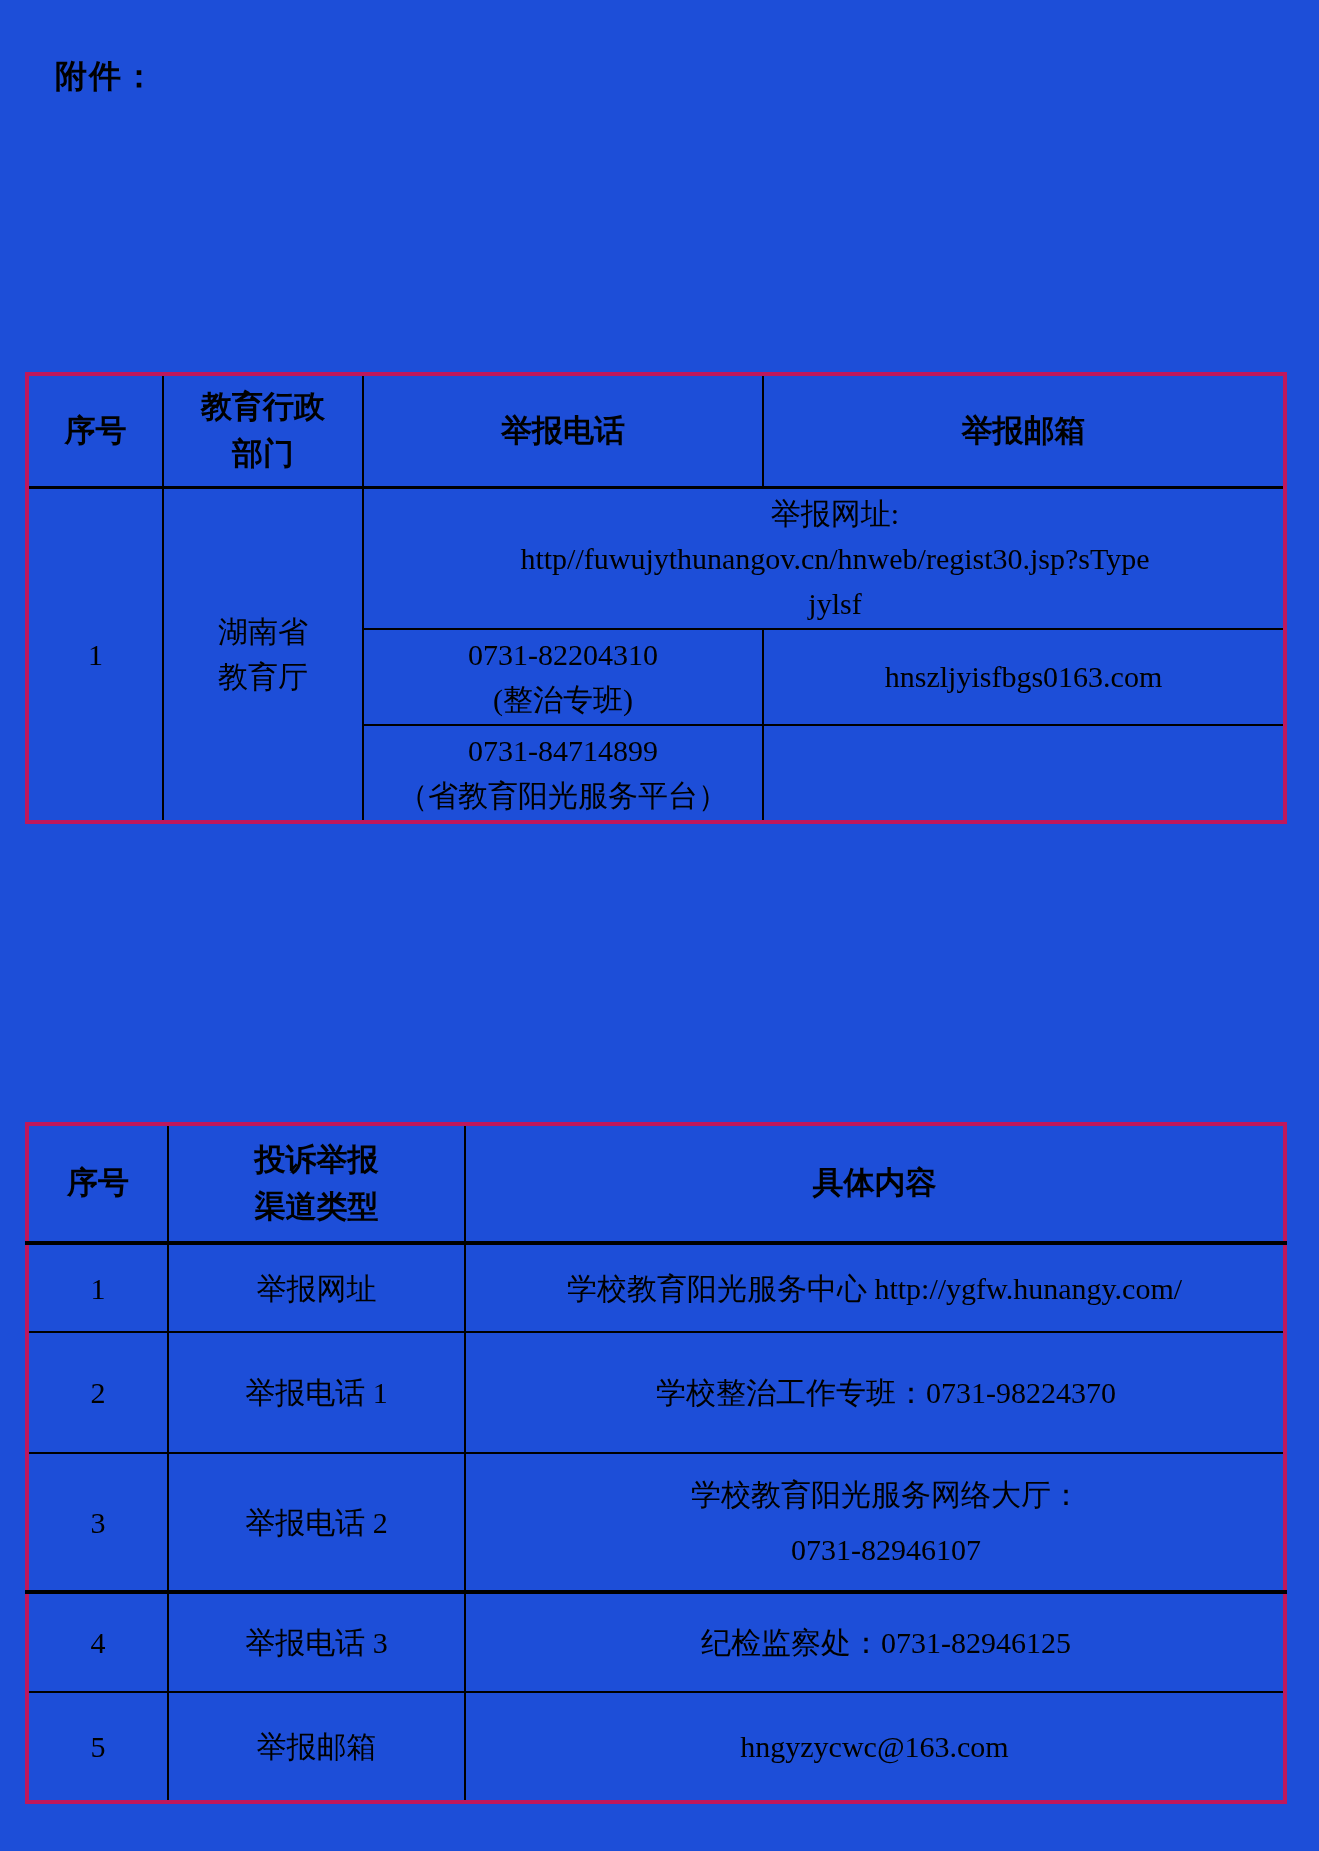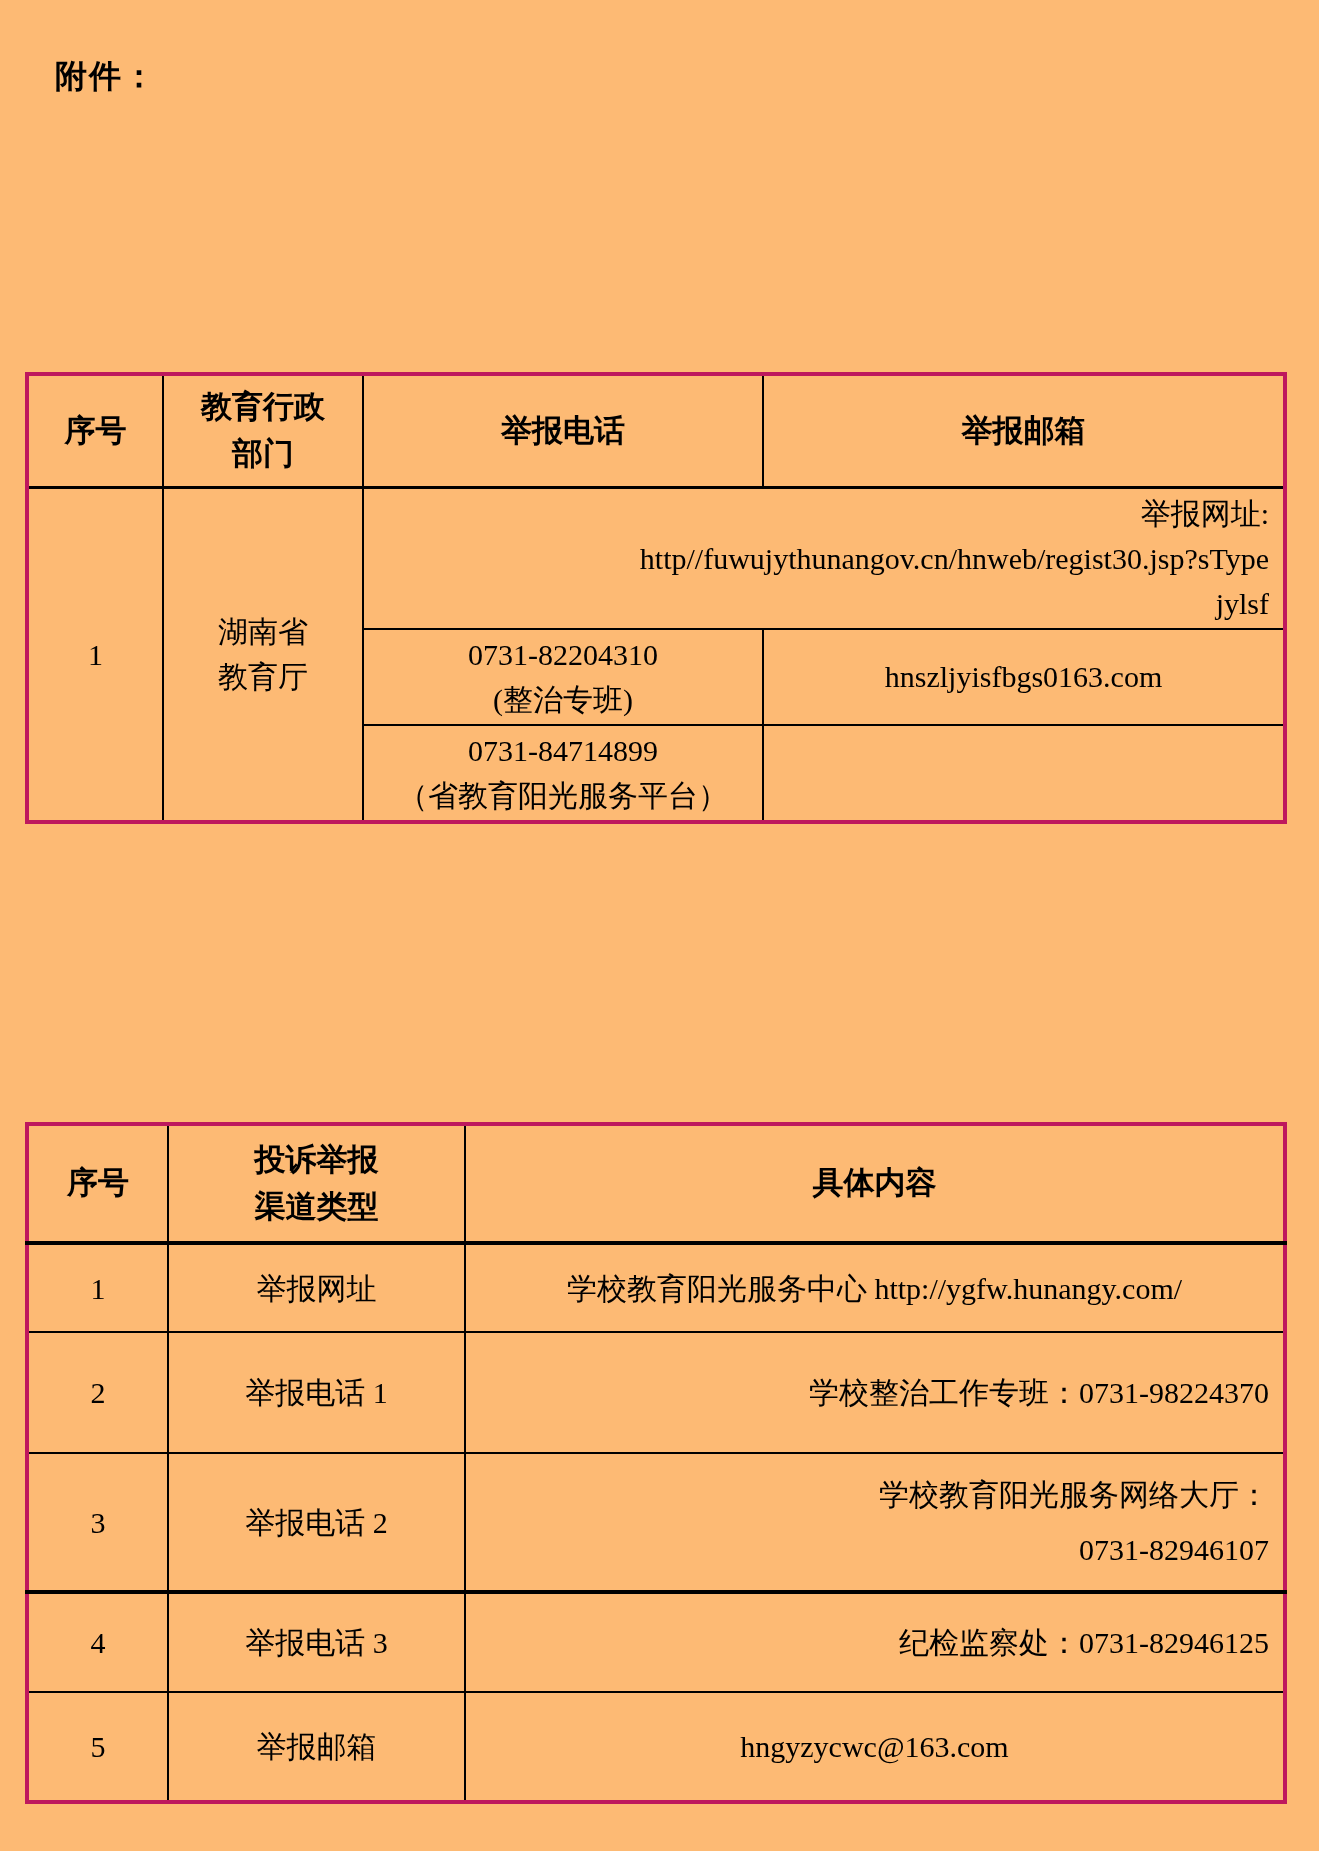--- a/index.html
+++ b/index.html
@@ -1,21 +1,21 @@
 <!DOCTYPE html>
 <html><head>
 <meta charset="utf-8">
 <style>
   * { margin: 0; padding: 0; box-sizing: border-box; }
   html, body { background: #e8e8e8; }
   .page {
     position: relative;
     width: 1319px;
     height: 1851px;
-    background: #fdba74;
+    background: #1d4ed8;
     color: #000000;
     font-family: "Liberation Serif", "DejaVu Serif", serif;
     overflow: hidden;
   }
   .attachment {
     position: absolute;
     left: 55px;
     top: 55px;
     font-family: "Liberation Sans", "DejaVu Sans", sans-serif;
     font-weight: 700;
@@ -60,21 +60,21 @@
     font-size: 30px;
     line-height: 1.5;
     padding: 2px 6px;
   }
   th {
     font-family: "Liberation Sans", "DejaVu Sans", sans-serif;
     font-weight: 700;
     font-size: 31px;
   }
   .pre { white-space: pre-line; }
-  .left { text-align: right; padding-left: 37px; padding-right: 14px; }
+  .left { text-align: center; padding-left: 37px; padding-right: 14px; }
   .t1 { top: 372px; }
   .t1 tr.hdr { height: 113px; }
   .t1 tr.hdr th { border-bottom-width: 3px; }
   .t1 tr.r-url { height: 132px; }
   .t1 tr.r-p1 { height: 88px; }
   .t1 tr.r-p2 { height: 88px; margin-top: 28px; }
   .t2 { top: 1122px; }
   .t2 tr.hdr { height: 119px; }
   .t2 tr.hdr th { border-bottom-width: 4px; }
   .t2 tr.r1 { height: 89px; }

